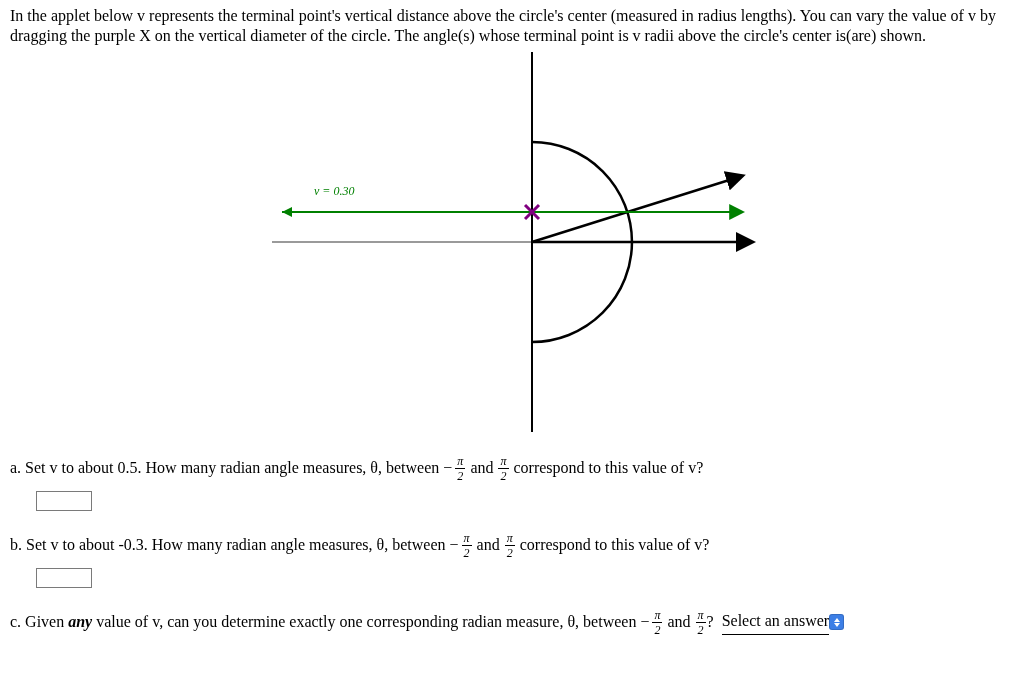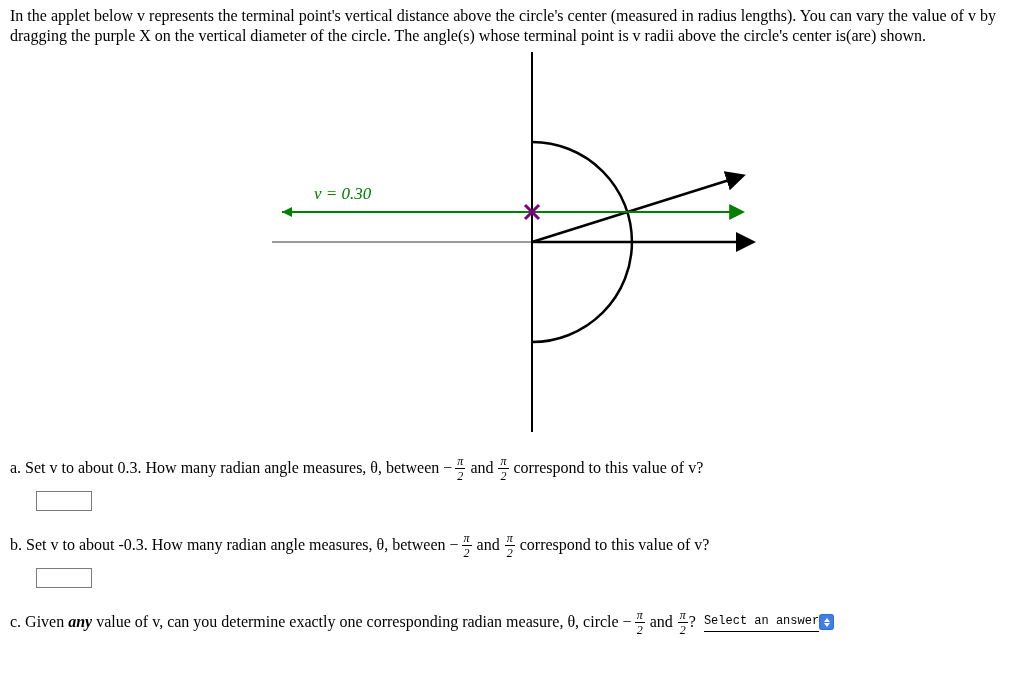--- a/index.html
+++ b/index.html
@@ -15,21 +15,21 @@
     width: 100%;
     display: flex;
     justify-content: center;
     margin: 4px 0 24px 0;
   }
   .applet { position: relative; width: 540px; height: 380px; }
   .vlabel {
     position: absolute;
     color: #008000;
     font-style: italic;
-    font-size: 17px;
+    font-size: 12px;
     font-family: "Times New Roman", serif;
   }
   svg { overflow: visible; }
   .q { margin: 10px 0 6px 0; line-height: 1.4; }
   .q .it { font-style: italic; font-weight: bold; }
   .frac {
     display: inline-block;
     vertical-align: middle;
     text-align: center;
     font-size: 12px;
@@ -52,22 +52,22 @@
   }
   .select-wrap {
     display: inline-flex;
     align-items: center;
     vertical-align: middle;
     margin-left: 4px;
     position: relative;
     top: -1px;
   }
   .select-text {
-    font-family: Liberation Mono, monospace;
-    font-size: 12px;
+    font-family: Liberation Serif, serif;
+    font-size: 16px;
     border-bottom: 1px solid #000;
     padding-bottom: 1px;
   }
   .stepper {
     width: 15px;
     height: 16px;
     background: #3d7fe6;
     border-radius: 3px;
     display: inline-flex;
     flex-direction: column;
@@ -118,31 +118,31 @@
 
       <g>
         <line x1="283" y1="153" x2="297" y2="167" stroke="#800080" stroke-width="3"></line>
         <line x1="297" y1="153" x2="283" y2="167" stroke="#800080" stroke-width="3"></line>
       </g>
     </svg>
   </div>
 </div>
 
 <div class="q">
-  <span>a. Set v to about 0.3. How many radian angle measures, θ, between </span><span class="neg">−</span><span class="frac"><span class="num">π</span><span class="den">2</span></span><span> and </span><span class="frac"><span class="num">π</span><span class="den">2</span></span><span> correspond to this value of v?</span>
+  <span>a. Set v to about 0.5. How many radian angle measures, θ, between </span><span class="neg">−</span><span class="frac"><span class="num">π</span><span class="den">2</span></span><span> and </span><span class="frac"><span class="num">π</span><span class="den">2</span></span><span> correspond to this value of v?</span>
 </div>
 <input type="text" class="answer-box" style="">
 
 <div class="q">
   <span>b. Set v to about -0.3. How many radian angle measures, θ, between </span><span class="neg">−</span><span class="frac"><span class="num">π</span><span class="den">2</span></span><span> and </span><span class="frac"><span class="num">π</span><span class="den">2</span></span><span> correspond to this value of v?</span>
 </div>
 <input type="text" class="answer-box" style="">
 
 <div class="q">
-  <span>c. Given </span><span class="it">any</span><span> value of v, can you determine exactly one corresponding radian measure, θ, circle </span><span class="neg">−</span><span class="frac"><span class="num">π</span><span class="den">2</span></span><span> and </span><span class="frac"><span class="num">π</span><span class="den">2</span></span><span>?</span>
+  <span>c. Given </span><span class="it">any</span><span> value of v, can you determine exactly one corresponding radian measure, θ, between </span><span class="neg">−</span><span class="frac"><span class="num">π</span><span class="den">2</span></span><span> and </span><span class="frac"><span class="num">π</span><span class="den">2</span></span><span>?</span>
   <span class="select-wrap">
     <span class="select-text">Select an answer</span>
     <span class="stepper">
       <span class="arrow up"></span>
       <span class="arrow down"></span>
     </span>
   </span>
 </div>
 
 </body></html>

